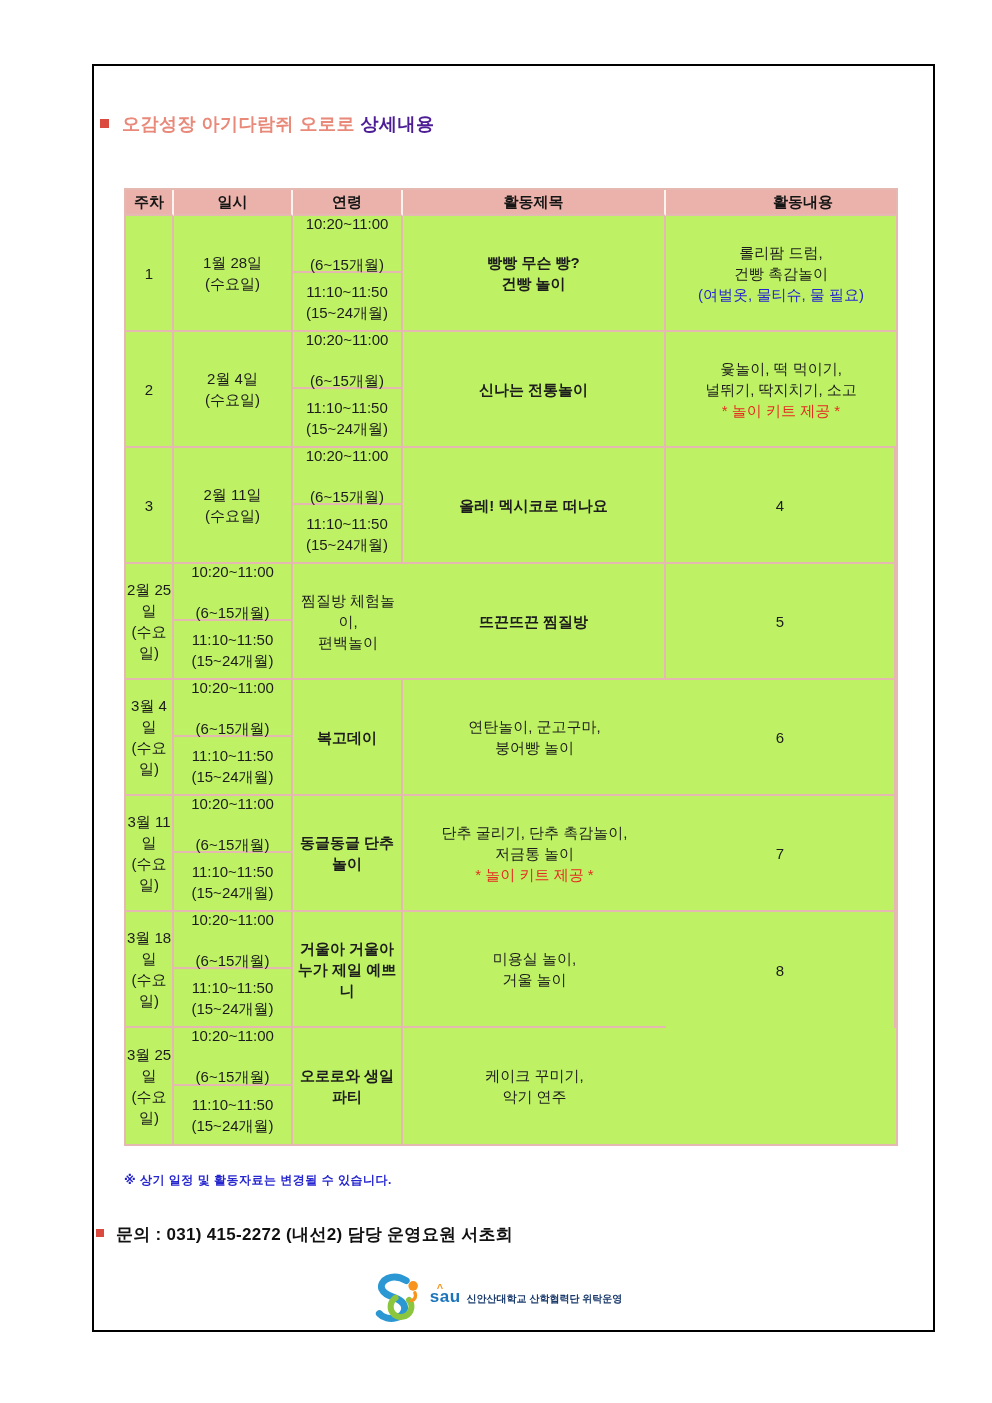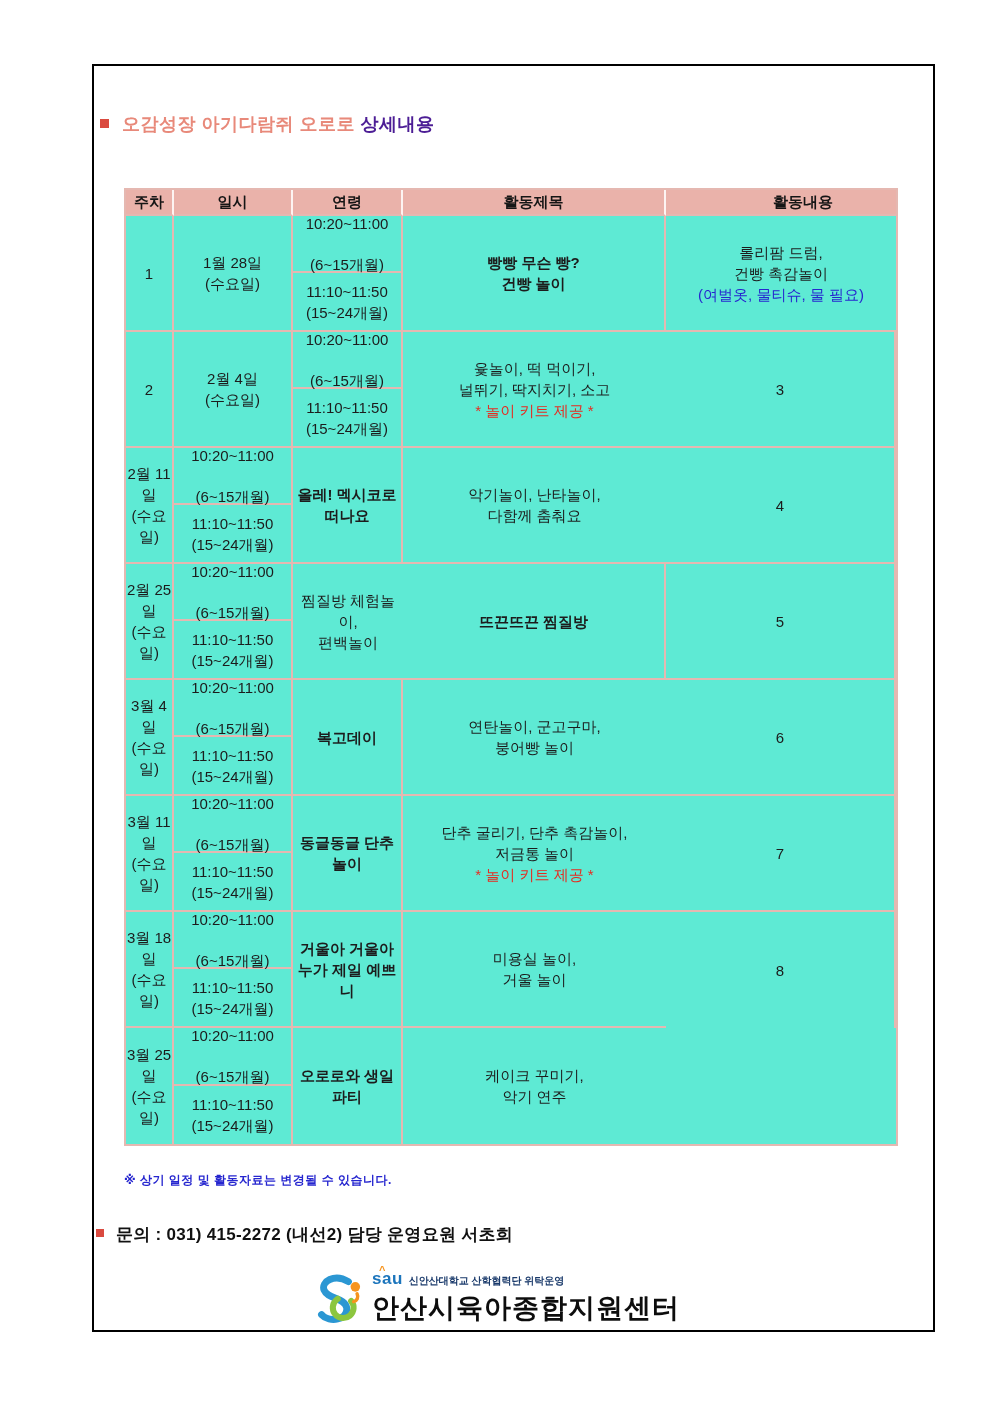--- a/index.html
+++ b/index.html
@@ -26,21 +26,21 @@
   .doc-title .txt{font-size:18px;font-weight:bold;letter-spacing:.5px;}
   .title-accent{color:var(--coral);}
   .title-rest{color:#4c1d95;}
   
   .schedule-table{
     position:absolute;left:124px;top:188px;
     display:grid;
     grid-template-columns:48px 119px 110px 263px 230px;
     grid-template-rows:26px repeat(8,116px);
     border:2px solid var(--pink);
-    background:#5eead4;
+    background:#bef264;
   }
   .hc{
     background:var(--hdrpink);
     border-right:2px solid #fdf4f2;
     border-bottom:2px solid var(--pink);
     display:flex;align-items:center;justify-content:center;
     font-size:15px;font-weight:bold;color:#151515;
   }
   .hc.last{border-right:none;padding-left:44px;}
   .bc{
@@ -139,20 +139,23 @@
   <div class="bc age-cell">
     <div class="age-half first">
         <span class="l">10:20~11:00</span>
         <span class="l">(6~15개월)</span>
       </div>
     <div class="age-half">
         <span class="l">11:10~11:50</span>
         <span class="l">(15~24개월)</span>
       </div>
   </div>
+  <div class="bc t-title">
+      <span class="l">신나는 전통놀이</span>
+    </div>
   <div class="bc last">
       <span class="l">윷놀이, 떡 먹이기,</span>
       <span class="l">널뛰기, 딱지치기, 소고</span>
       <span class="l note-red">* 놀이 키트 제공 *</span>
     </div>
 
   <div class="bc">3</div>
   <div class="bc">
       <span class="l">2월 11일</span>
       <span class="l">(수요일)</span>
@@ -162,24 +165,20 @@
         <span class="l">10:20~11:00</span>
         <span class="l">(6~15개월)</span>
       </div>
     <div class="age-half">
         <span class="l">11:10~11:50</span>
         <span class="l">(15~24개월)</span>
       </div>
   </div>
   <div class="bc t-title">
       <span class="l">올레! 멕시코로 떠나요</span>
-    </div>
-  <div class="bc last">
-      <span class="l">악기놀이, 난타놀이,</span>
-      <span class="l">다함께 춤춰요</span>
     </div>
 
   <div class="bc">4</div>
   <div class="bc">
       <span class="l">2월 25일</span>
       <span class="l">(수요일)</span>
     </div>
   <div class="bc age-cell">
     <div class="age-half first">
         <span class="l">10:20~11:00</span>
@@ -304,15 +303,14 @@
     <path d="M42 10 C26 0 10 10 14 20 C18 30 38 28 40 40 C42 54 20 58 11 48" fill="none" stroke="#2b97d3" stroke-width="8" stroke-linecap="round"></path>
     <circle cx="36" cy="40" r="12" fill="none" stroke="#8cc63f" stroke-width="7" stroke-dasharray="58 18" transform="rotate(-40 36 40)" stroke-linecap="round"></circle>
     <circle cx="50" cy="16" r="5.5" fill="#f7941e"></circle>
     <path d="M52 24 C54 28 52 32 48 33" fill="none" stroke="#f7941e" stroke-width="4" stroke-linecap="round"></path>
   </svg>
   <div class="logo-text">
     <div class="logo-top">
       <span class="logo-acronym"><span class="logo-caret">^</span><span>sau</span></span>
       <span class="logo-affil">신안산대학교 산학협력단 위탁운영</span>
     </div>
-    <div class="logo-name">안산시육아종합지원센터</div>
   </div>
 </div>
 
 </body></html>

